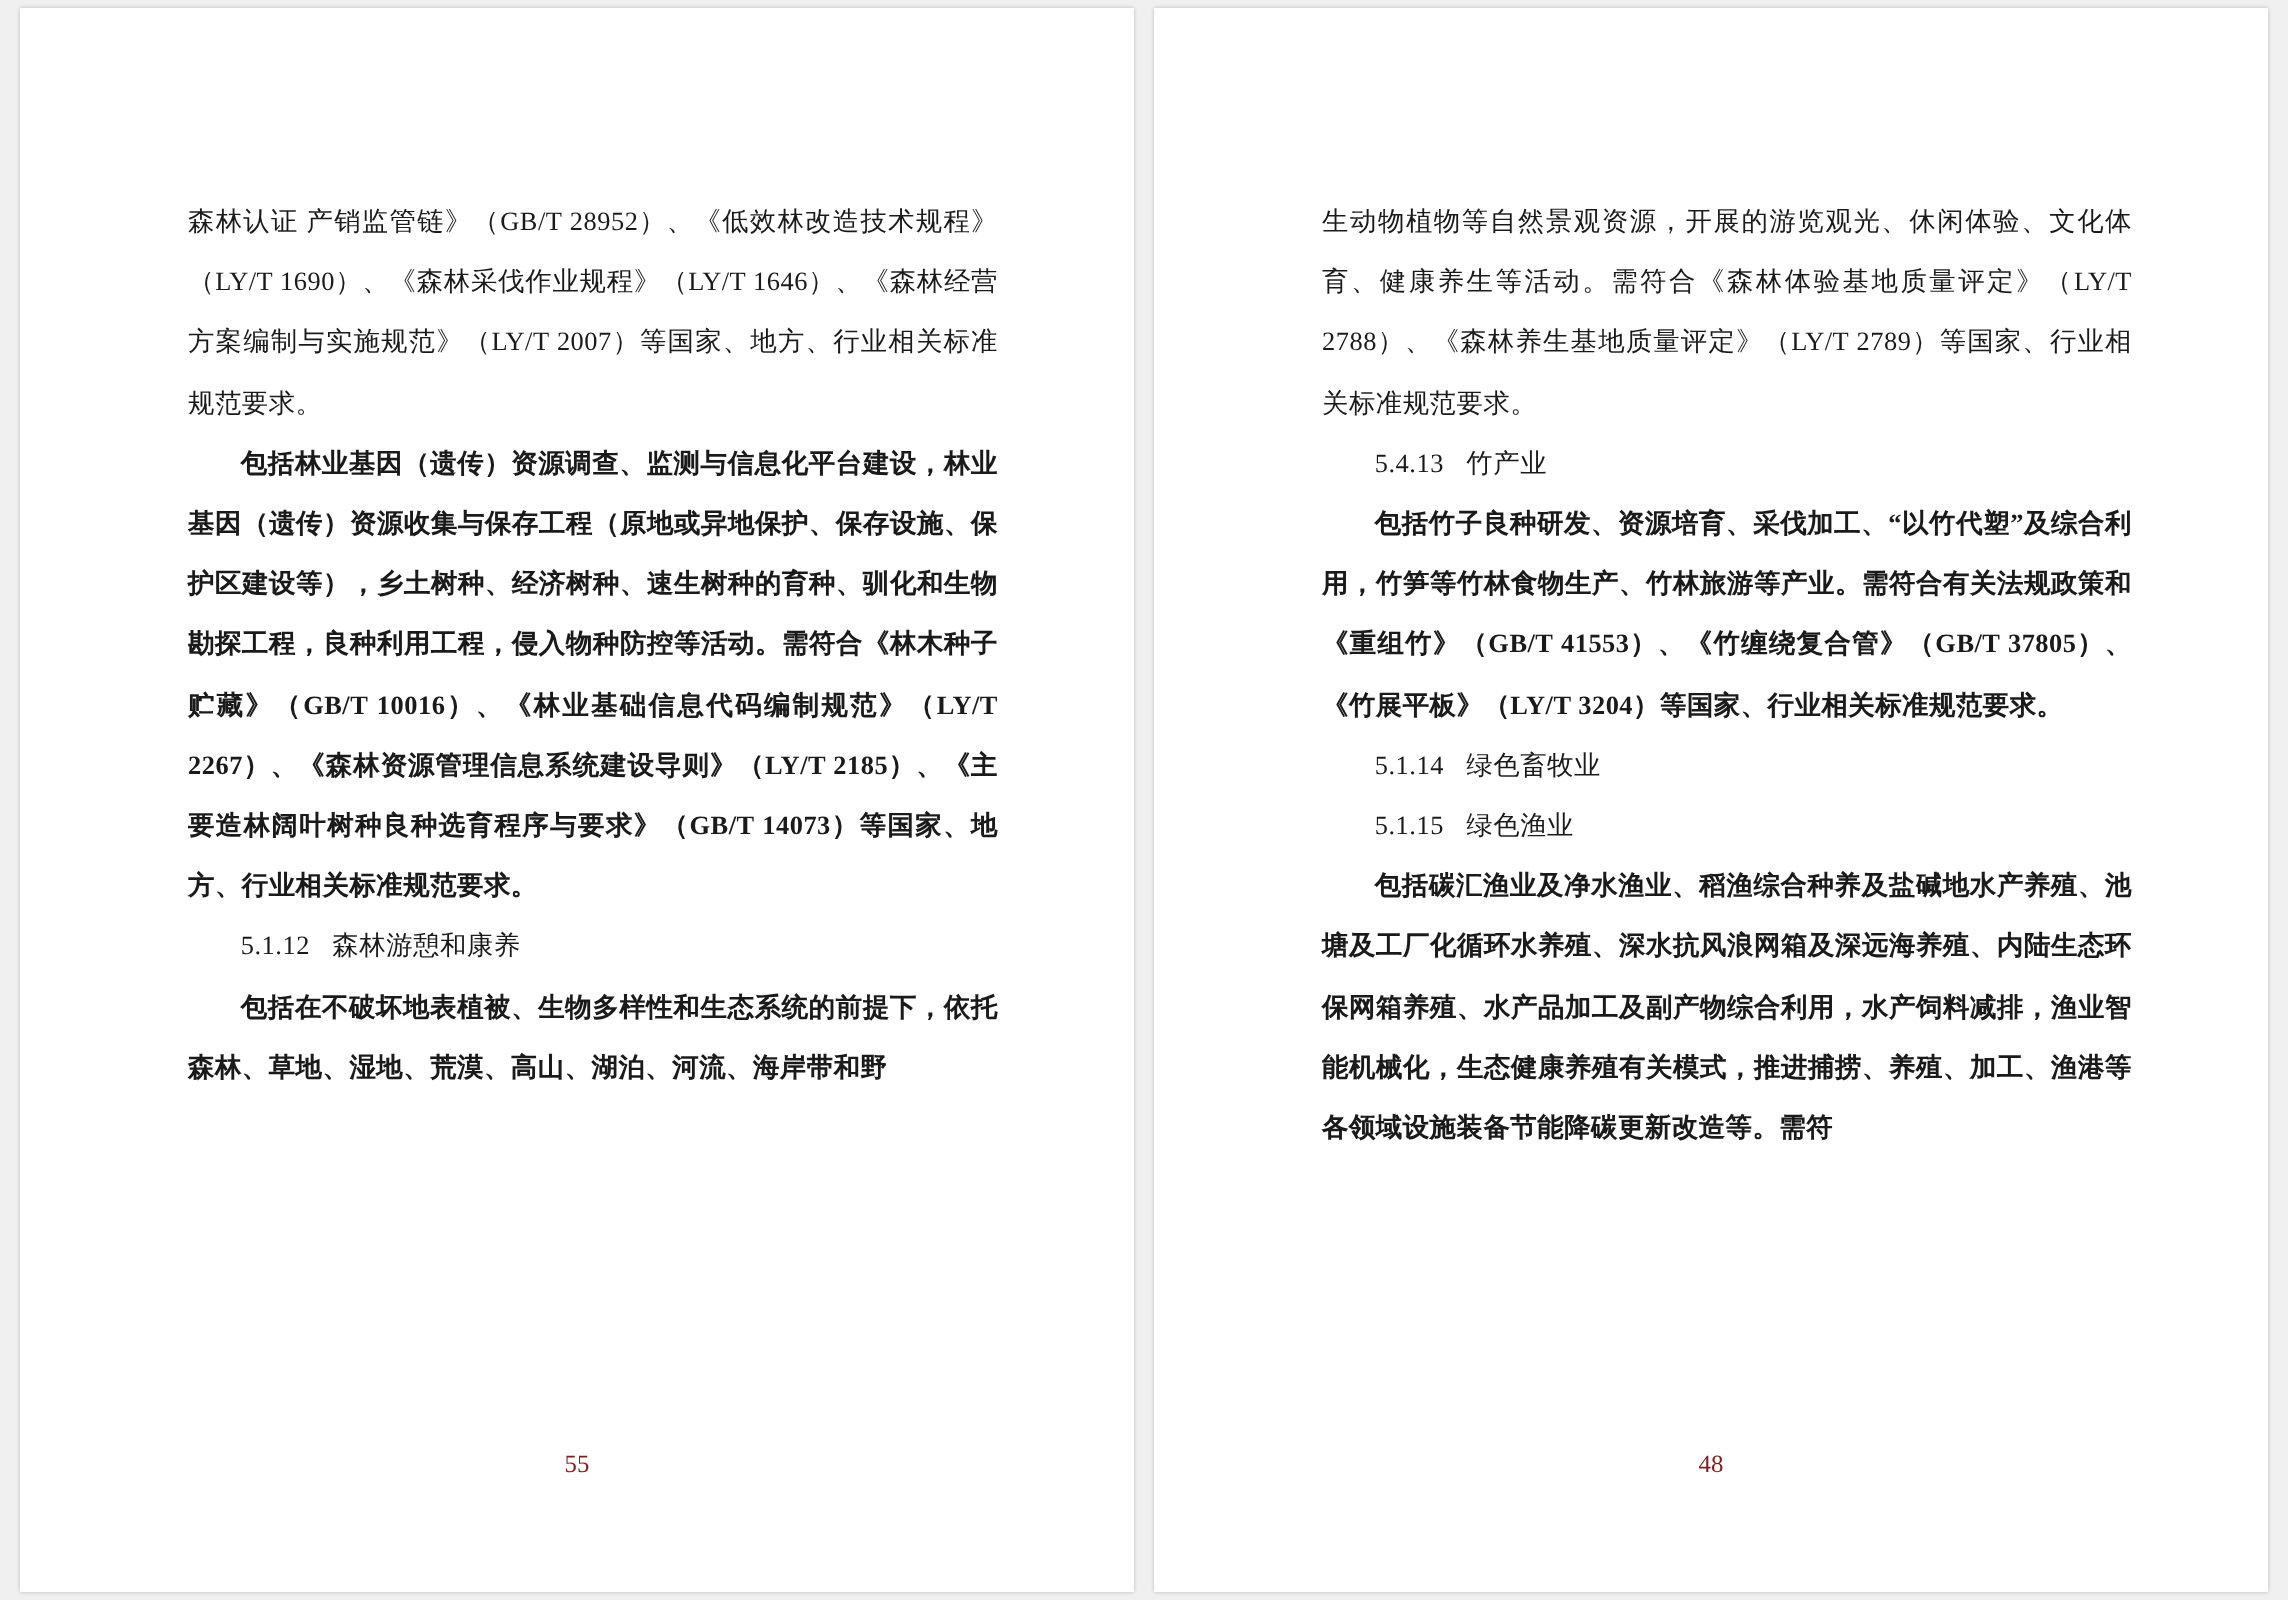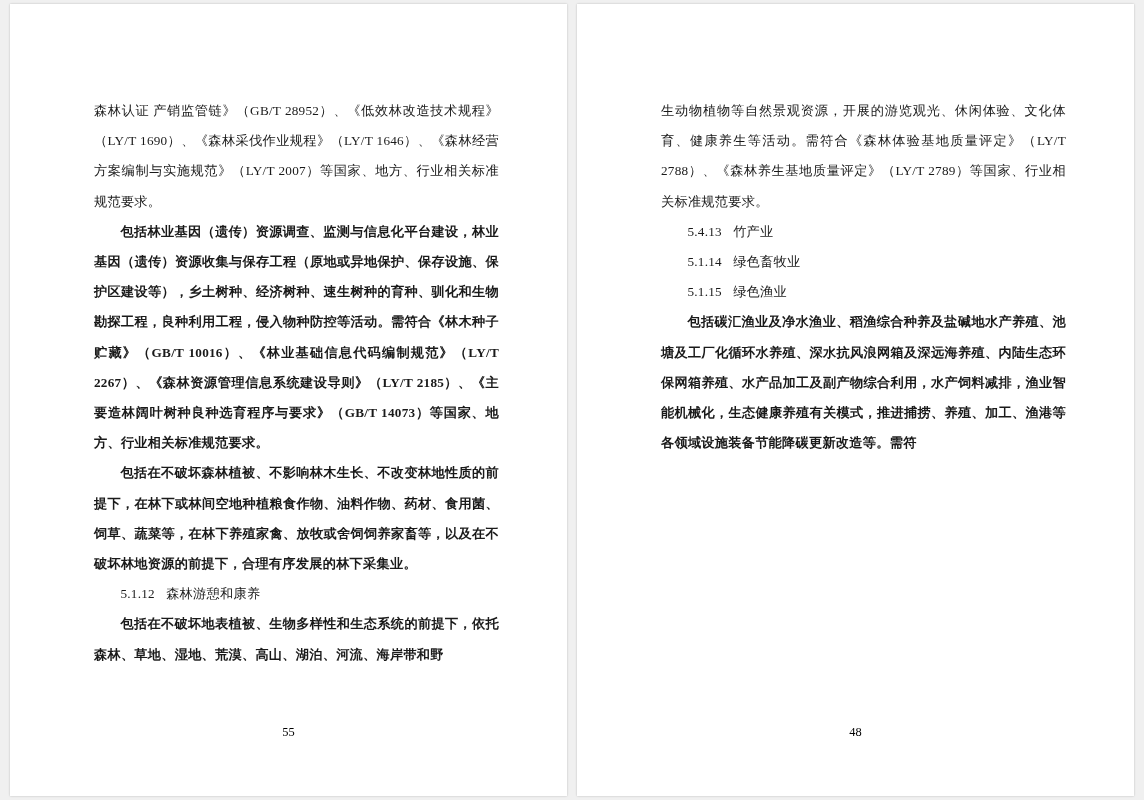--- a/index.html
+++ b/index.html
@@ -61,44 +61,44 @@
   p.heading .ttl {
     margin-left: 0.85em;
   }
   .page-number {
     position: absolute;
     left: 0;
     right: 0;
     bottom: 56px;
     text-align: center;
     font-size: 12.4px;
-    color: #000000;
+    color: #7f1d1d;
     font-family: "Liberation Serif", serif;
   }
 </style>
 </head>
 <body>
 
 <div class="spread">
 
   <div class="page">
     <div class="page-body">
       <p>森林认证 产销监管链》（GB/T 28952）、《低效林改造技术规程》（LY/T 1690）、《森林采伐作业规程》（LY/T 1646）、《森林经营方案编制与实施规范》（LY/T 2007）等国家、地方、行业相关标准规范要求。</p>
       <p class="indent">包括林业基因（遗传）资源调查、监测与信息化平台建设，林业基因（遗传）资源收集与保存工程（原地或异地保护、保存设施、保护区建设等），乡土树种、经济树种、速生树种的育种、驯化和生物勘探工程，良种利用工程，侵入物种防控等活动。需符合《林木种子贮藏》（GB/T 10016）、《林业基础信息代码编制规范》（LY/T 2267）、《森林资源管理信息系统建设导则》（LY/T 2185）、《主要造林阔叶树种良种选育程序与要求》（GB/T 14073）等国家、地方、行业相关标准规范要求。</p>
-      <p class="indent">包括在不破坏森林植被、不影响林木生长、不改变林地性质的前提下，在林下或林间空地种植粮食作物、油料作物、药材、食用菌、饲草、蔬菜等，在林下养殖家禽、放牧或舍饲饲养家畜等，以及在不破坏林地资源的前提下，合理有序发展的林下采集业。</p>
       <p class="heading"><span class="num">5.1.12</span><span class="ttl">森林游憩和康养</span></p>
       <p class="indent">包括在不破坏地表植被、生物多样性和生态系统的前提下，依托森林、草地、湿地、荒漠、高山、湖泊、河流、海岸带和野</p>
     </div>
     <div class="page-number">55</div>
   </div>
 
   <div class="page">
     <div class="page-body">
       <p>生动物植物等自然景观资源，开展的游览观光、休闲体验、文化体育、健康养生等活动。需符合《森林体验基地质量评定》（LY/T 2788）、《森林养生基地质量评定》（LY/T 2789）等国家、行业相关标准规范要求。</p>
       <p class="heading"><span class="num">5.4.13</span><span class="ttl">竹产业</span></p>
+      <p class="indent">包括竹子良种研发、资源培育、采伐加工、“以竹代塑”及综合利用，竹笋等竹林食物生产、竹林旅游等产业。需符合有关法规政策和《重组竹》（GB/T 41553）、《竹缠绕复合管》（GB/T 37805）、《竹展平板》（LY/T 3204）等国家、行业相关标准规范要求。</p>
       <p class="heading"><span class="num">5.1.14</span><span class="ttl">绿色畜牧业</span></p>
       <p class="heading"><span class="num">5.1.15</span><span class="ttl">绿色渔业</span></p>
       <p class="indent">包括碳汇渔业及净水渔业、稻渔综合种养及盐碱地水产养殖、池塘及工厂化循环水养殖、深水抗风浪网箱及深远海养殖、内陆生态环保网箱养殖、水产品加工及副产物综合利用，水产饲料减排，渔业智能机械化，生态健康养殖有关模式，推进捕捞、养殖、加工、渔港等各领域设施装备节能降碳更新改造等。需符</p>
     </div>
     <div class="page-number">48</div>
   </div>
 
 </div>
 
 </body></html>

